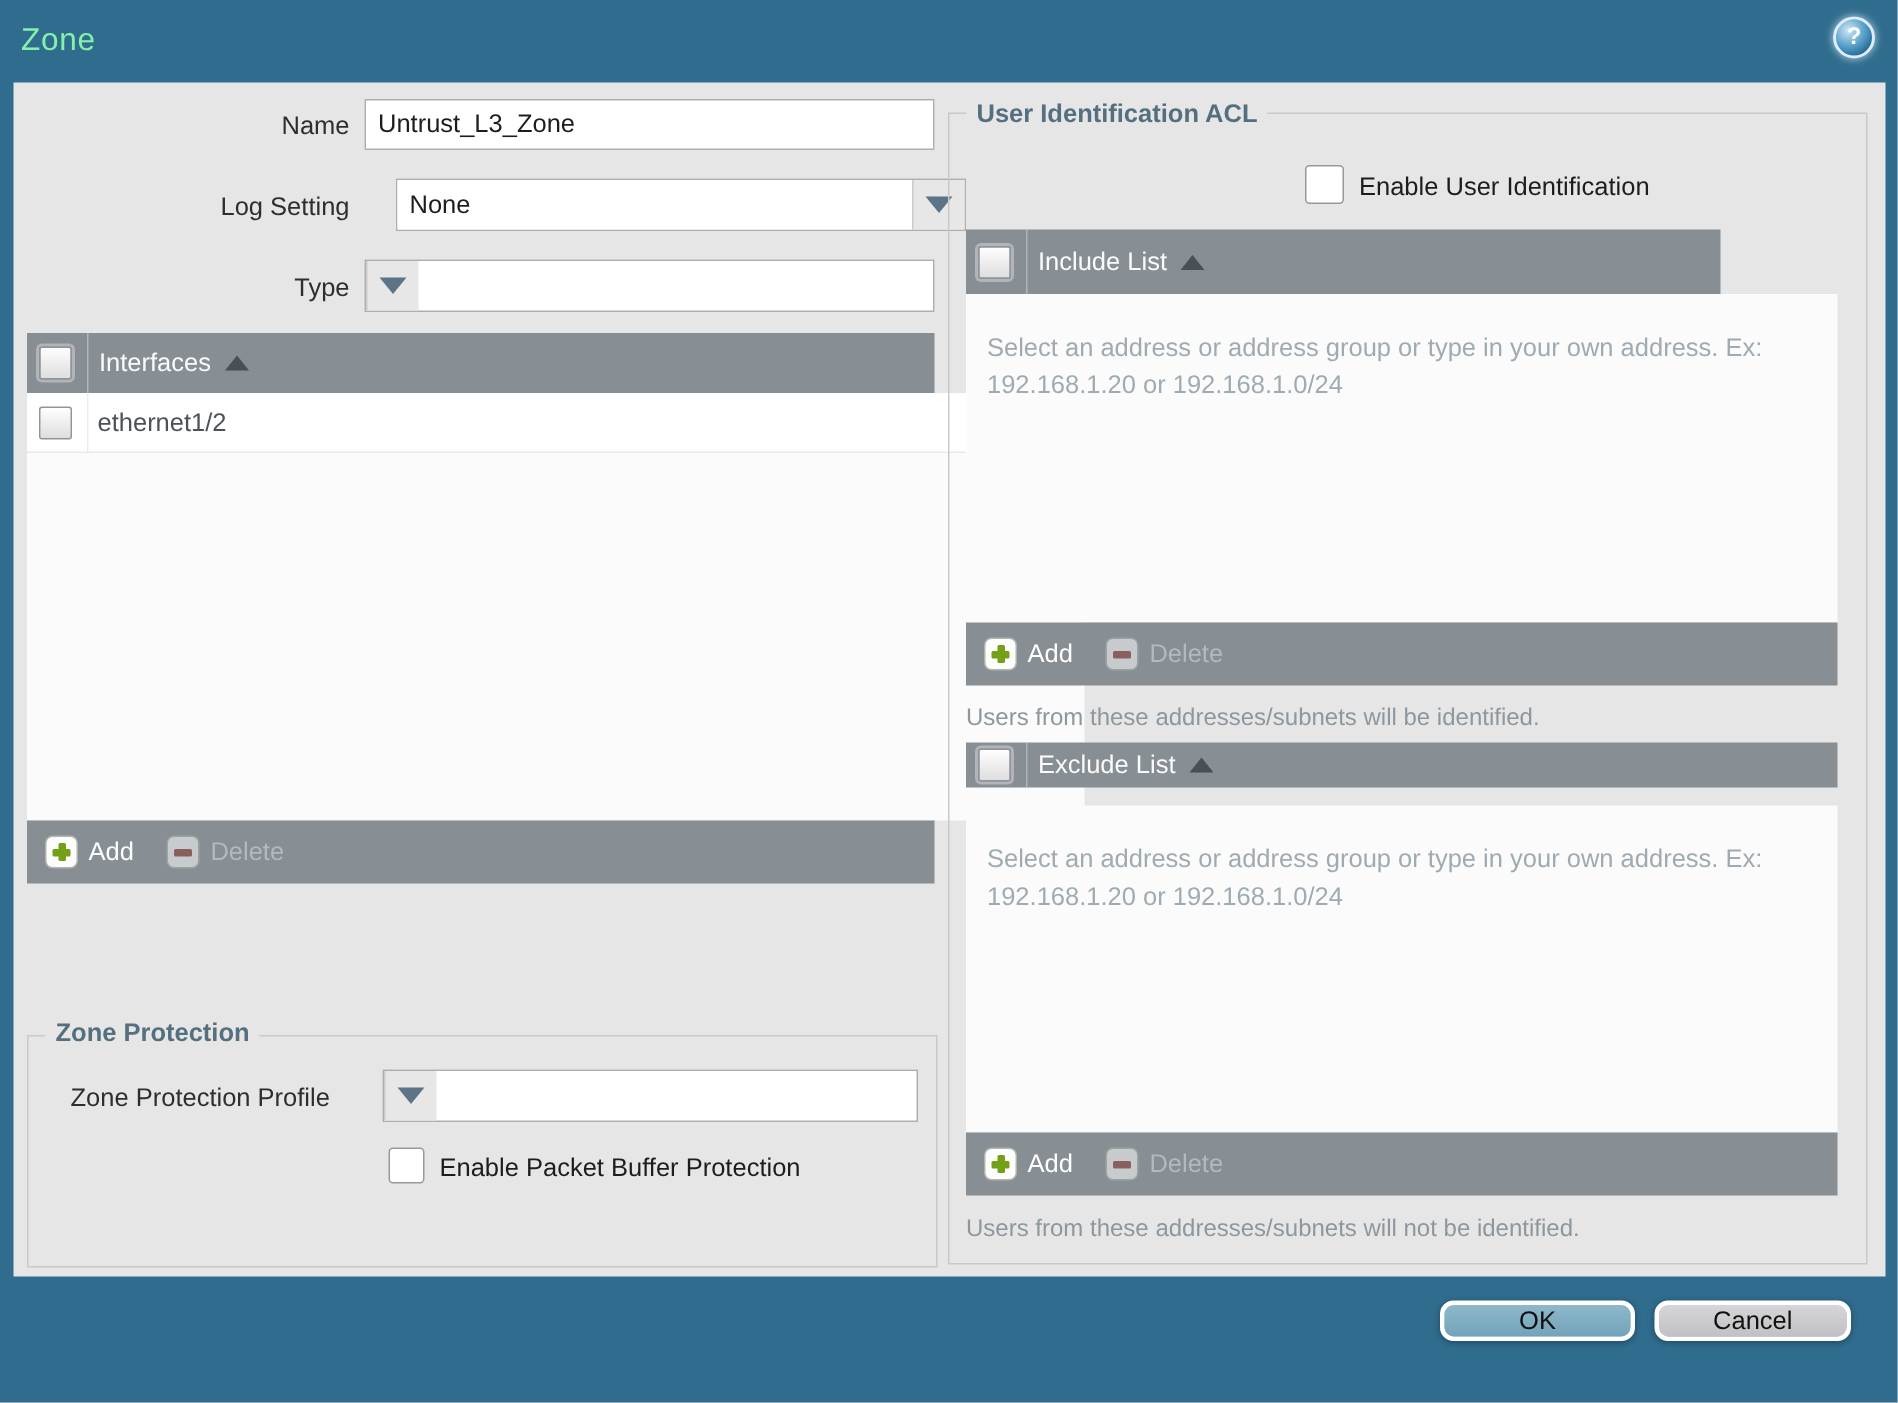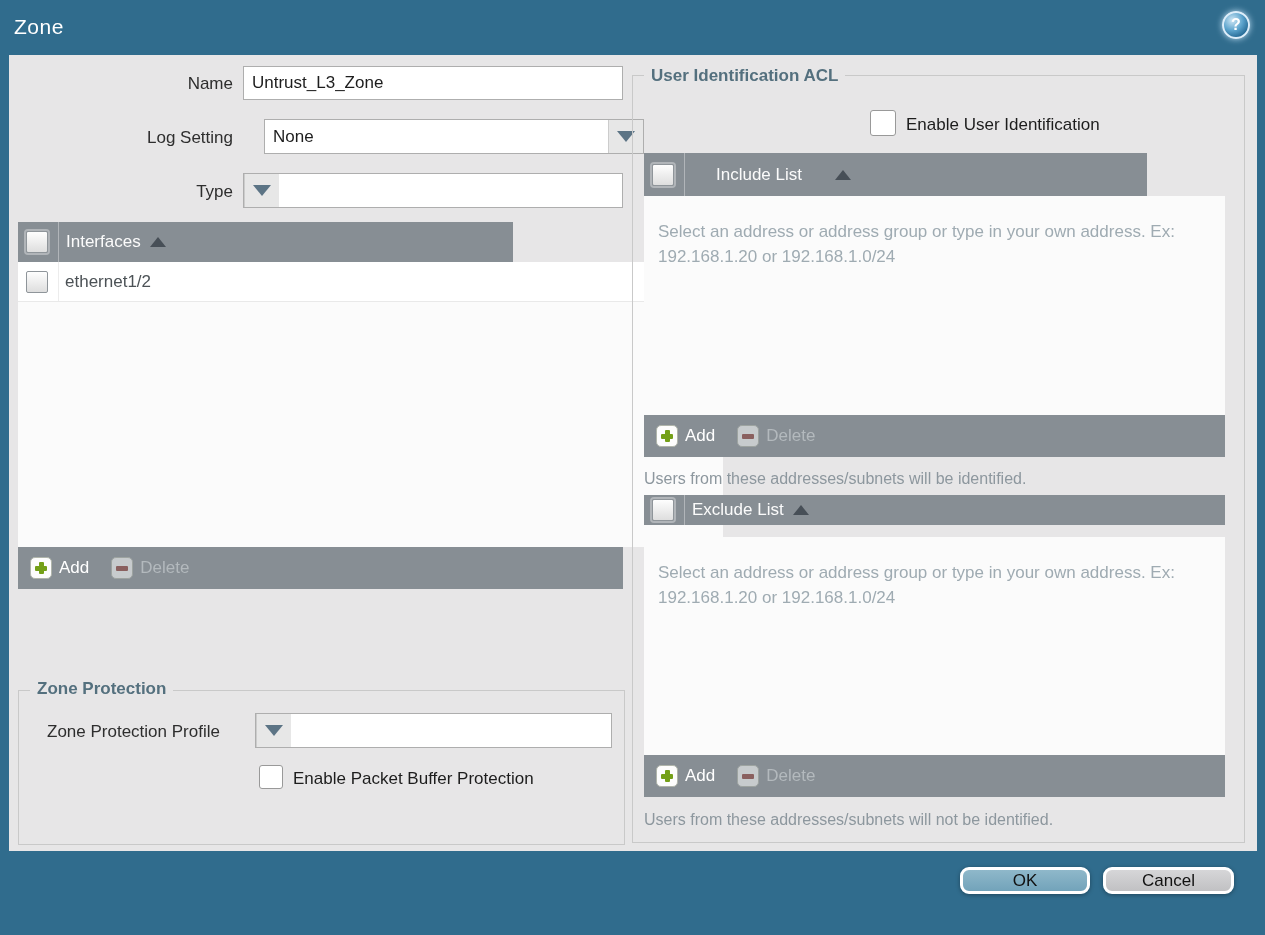--- a/index.html
+++ b/index.html
@@ -7,21 +7,21 @@
   body {
     font-family:"Liberation Sans", sans-serif;
     background:#306c8d;
     position:relative;
     color:#2e2e2e;
   }
   .abs { position:absolute; }
 
   
   .title {
-    left:14px; top:15px; font-size:21px; color:#ffffff; font-weight:normal;
+    left:14px; top:15px; font-size:21px; color:#86efac; font-weight:normal;
     letter-spacing:0.5px;
   }
   .help-icon {
     left:1222px; top:11px; width:28px; height:28px; border-radius:50%;
     background:radial-gradient(circle at 35% 30%, #cfe7f5, #5ba3cc 45%, #2a6f9a 75%);
     border:2px solid #ddeefa;
     box-shadow:0 0 6px rgba(200,230,250,.9);
     color:#ffffff; font-weight:bold; font-size:16px;
     display:flex; align-items:center; justify-content:center;
     cursor:pointer;
@@ -154,21 +154,21 @@
   </div>
 </div>
 
 <div class="abs flabel" style="top:182px;">Type</div>
 <div class="abs combo" style="left:243px; top:173px; width:380px;">
   <div class="combo-btn">
     <span class="tri-down"></span>
   </div>
 </div>
 
-<div class="abs grid-header" style="left:18px; top:222px; width:495px; height:40px;">
+<div class="abs grid-header" style="left:18px; top:222px; width:605px; height:40px;">
   <span class="gcheck"></span>
   <span class="sep"></span>
   <span>Interfaces</span>
   <span class="tri-up"></span>
 </div>
 <div class="abs grid-body" style="left:18px; top:262px; width:705px; height:285px;">
   <div class="grid-row">
     <span class="gcheck"></span>
     <span class="sep"></span>
     <span>ethernet1/2</span>
@@ -196,21 +196,21 @@
 </div>
 <span class="abs fcheck" style="left:259px; top:765px; width:24px; height:24px;"></span>
 <div class="abs fcheck-label" style="left:293px; top:769px;">Enable Packet Buffer Protection</div>
 
 <div class="abs fset" style="left:632px; top:75px; width:613px; height:768px;"></div>
 <div class="abs legend" style="left:644px; top:66px;">User Identification ACL</div>
 
 <span class="abs fcheck" style="left:870px; top:110px; width:26px; height:26px;"></span>
 <div class="abs fcheck-label" style="left:906px; top:115px;">Enable User Identification</div>
 
-<div class="abs grid-header" style="left:644px; top:153px; width:503px; height:43px;gap:24px;">
+<div class="abs grid-header" style="left:644px; top:153px; width:503px; height:43px;">
   <span class="gcheck"></span>
   <span class="sep"></span>
   <span>Include List</span>
   <span class="tri-up"></span>
 </div>
 <div class="abs grid-body" style="left:644px; top:196px; width:581px; height:219px;">
   <div class="placeholder" style="margin:24px 14px 0 14px; width:545px;">Select an address or address group or type in your own address. Ex: 192.168.1.20 or 192.168.1.0/24</div>
 </div>
 <div class="abs grid-footer" style="left:644px; top:415px; width:581px; height:42px;">
   <div class="tool-btn">

